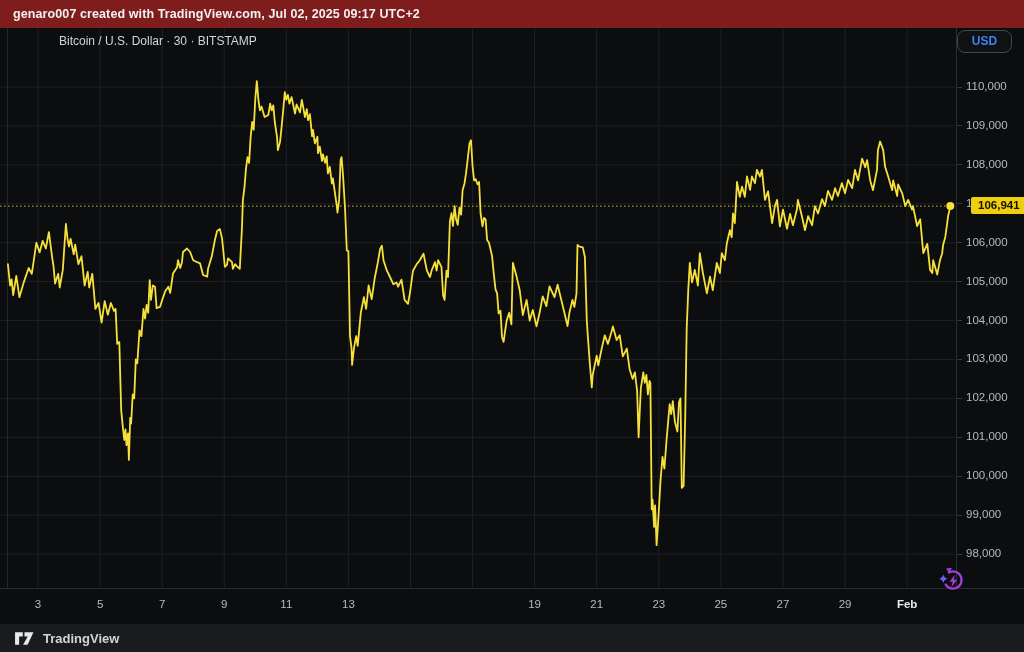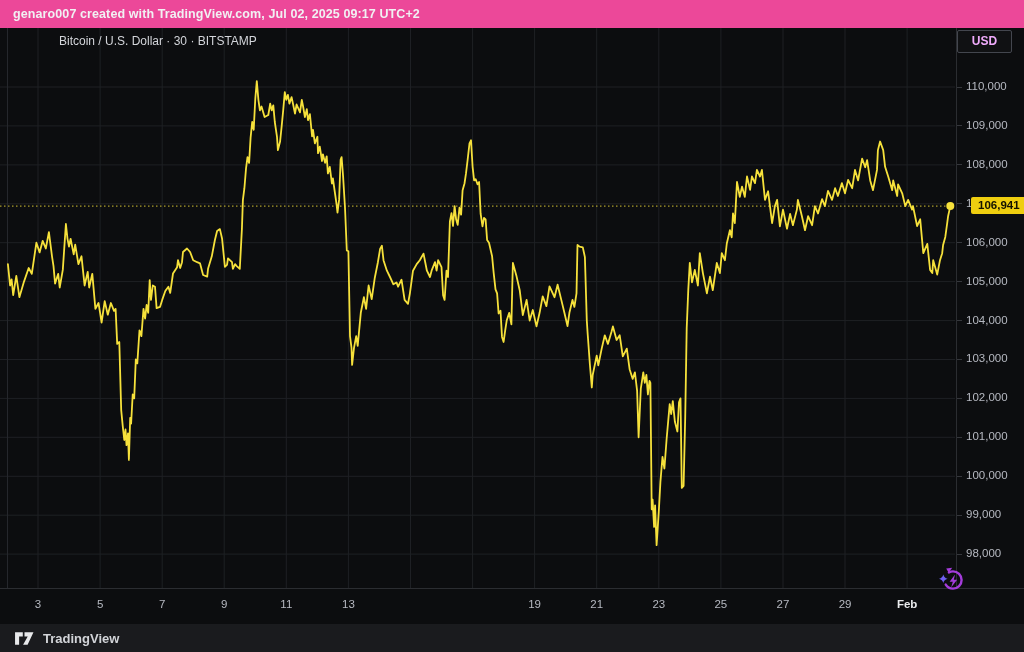--- a/index.html
+++ b/index.html
@@ -6,30 +6,30 @@
   body{
     width:1024px;height:652px;position:relative;overflow:hidden;
     background:#0c0d0f;font-family:"Liberation Sans",sans-serif;
     -webkit-font-smoothing:antialiased;
   }
   #plot-svg{position:absolute;left:0;top:0;z-index:1;}
   .grid{stroke:#1e2024;stroke-width:1;}
   .grid2{stroke:#25272c;stroke-width:1;}
   #topbar{
     position:absolute;left:0;top:0;width:1024px;height:28px;z-index:6;
-    background:#ec4899;color:#f1f1f3;font-size:12.5px;font-weight:600;
+    background:#7f1d1d;color:#f1f1f3;font-size:12.5px;font-weight:600;
     line-height:28px;padding-left:13px;box-sizing:border-box;letter-spacing:.1px;
   }
   #symbol-title{
     position:absolute;left:13px;top:34px;z-index:4;color:#d3d5da;font-size:12px;margin-left:46px;
   }
   #usd-button{
     position:absolute;left:957px;top:30px;width:55px;height:23px;z-index:4;
-    border:1px solid #43464e;border-radius:2px;background:#101113;
-    color:#f0abfc;font-size:12px;font-weight:600;text-align:center;
+    border:1px solid #43464e;border-radius:8px;background:#101113;
+    color:#3b82f6;font-size:12px;font-weight:600;text-align:center;
     line-height:21px;box-sizing:border-box;cursor:pointer;
   }
   #price-axis{
     position:absolute;left:956px;top:28px;width:68px;height:560px;z-index:2;
     background:#0c0d0f;border-left:1px solid #2b2d31;box-sizing:border-box;
   }
   .y-label{
     position:absolute;left:9px;color:#b6b9c1;font-size:11.5px;white-space:nowrap;
   }
   .y-tick{position:absolute;left:0;width:5px;height:1px;background:#35373c;}

